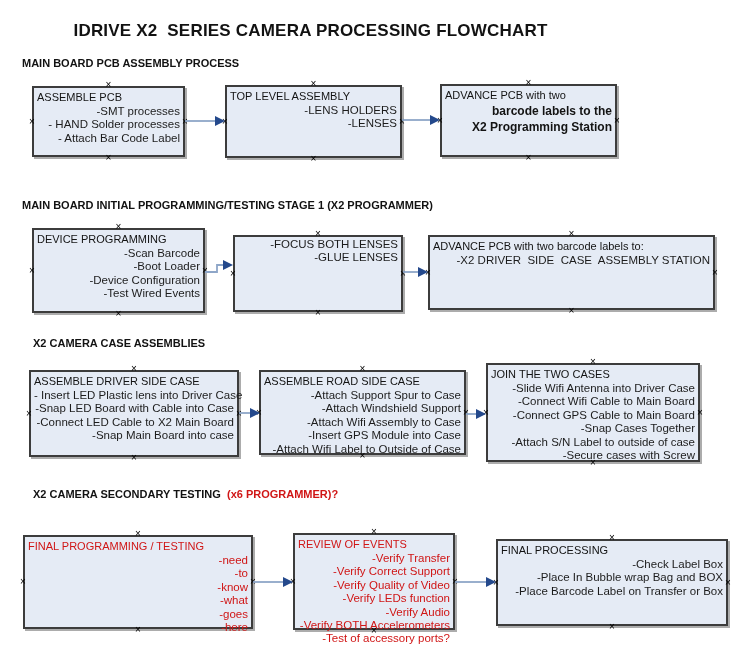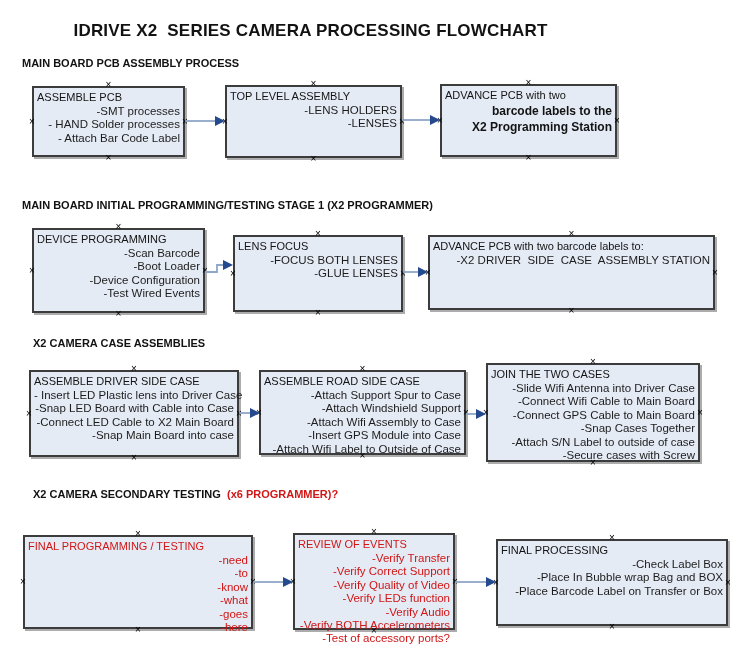--- a/index.html
+++ b/index.html
@@ -89,21 +89,20 @@
     <div class="box-line">-Boot Loader</div>
     <div class="box-line">-Device Configuration</div>
     <div class="box-line">-Test Wired Events</div>
   </div>
 
   <div class="box" style="left:233px;top:235px;width:170px;height:77px">
     <span class="cp cp-t">×</span>
       <span class="cp cp-b">×</span>
       <span class="cp cp-l">×</span>
       <span class="cp cp-r">×</span>
-    <div class="box-title">LENS FOCUS</div>
     <div class="box-line">-FOCUS BOTH LENSES</div>
     <div class="box-line">-GLUE LENSES</div>
   </div>
 
   <div class="box" style="left:428px;top:235px;width:287px;height:75px">
     <span class="cp cp-t">×</span>
       <span class="cp cp-b">×</span>
       <span class="cp cp-l">×</span>
       <span class="cp cp-r">×</span>
     <div class="box-title">ADVANCE PCB with two barcode labels to:</div>

